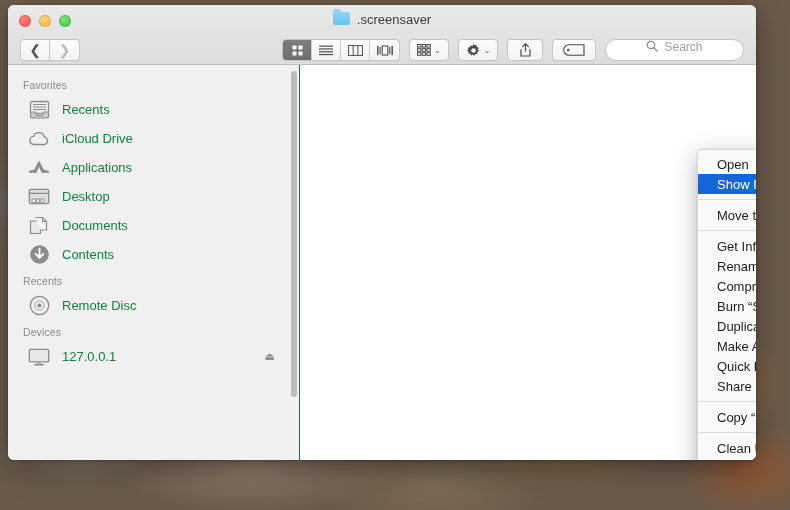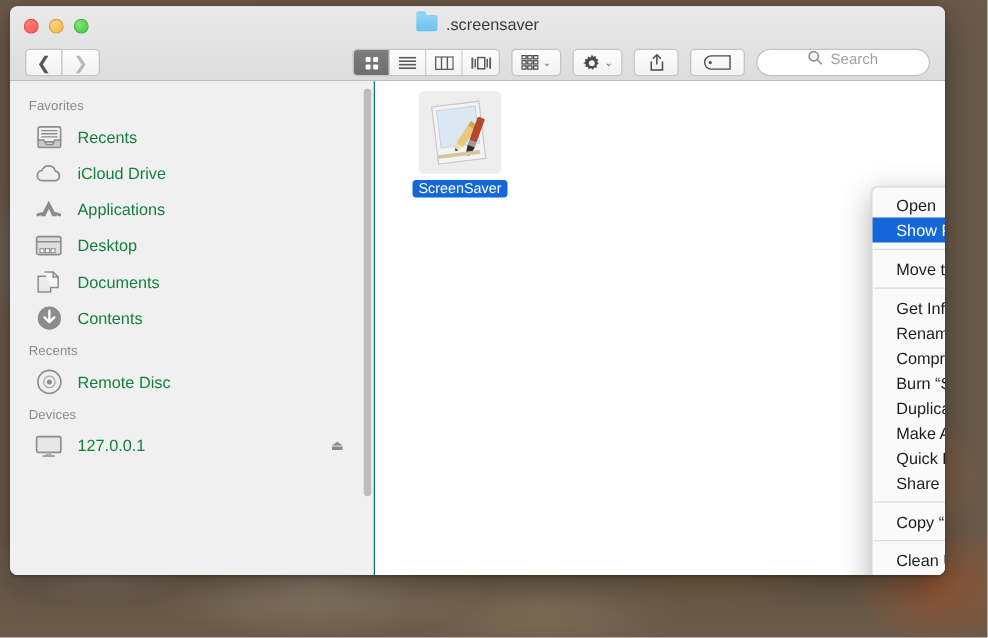--- a/index.html
+++ b/index.html
@@ -494,43 +494,20 @@
         </span>
         <span class="sb-label">127.0.0.1</span>
         <span class="eject">⏏</span>
       </div>
 
       <div id="sidebar-scrollbar"></div>
     </div>
 
     <div id="content">
 
-      <div id="file-item">
-        <div id="file-icon-box">
-          <svg width="56" height="56" viewBox="0 0 56 56">
-            <g transform="rotate(-7 28 28)">
-              <rect x="8" y="5" width="38" height="46" fill="#f3f3f3" stroke="#c9c9c9" stroke-width="1"></rect>
-              <rect x="11.5" y="8.5" width="31" height="30" fill="#dbe7f2" stroke="#c4d4e2" stroke-width="0.8"></rect>
-            </g>
-            <g transform="rotate(34 30 36)">
-              <rect x="26" y="18" width="6.4" height="21" rx="1" fill="#e8c87a"></rect>
-              <path d="M26 39 L32.4 39 L29.2 45 Z" fill="#f2dca8"></path>
-              <path d="M27.6 43 L30.8 43 L29.2 45 Z" fill="#3a3a3a"></path>
-              <rect x="26" y="18" width="6.4" height="4" fill="#c9a95a"></rect>
-            </g>
-            <g transform="rotate(20 38 36)">
-              <rect x="35" y="15" width="6" height="20" rx="1" fill="#b8472e"></rect>
-              <rect x="35" y="35" width="6" height="4" fill="#9a9a9a"></rect>
-              <path d="M35 39 L41 39 L40 46 Q38 48 36 46 Z" fill="#2f2f2f"></path>
-            </g>
-            <path d="M10 44 L44 44 L44 47 L10 47 Z" fill="#d8c49a" transform="rotate(-7 28 45)"></path>
-          </svg>
-        </div>
-        <div id="file-label">ScreenSaver</div>
-      </div>
 
       <div id="context-menu">
 
         <div class="mi">
           <span class="mi-label">Open</span>
         </div>
         <div class="mi selected">
           <span class="mi-label">Show Package Contents</span>
         </div>
 

